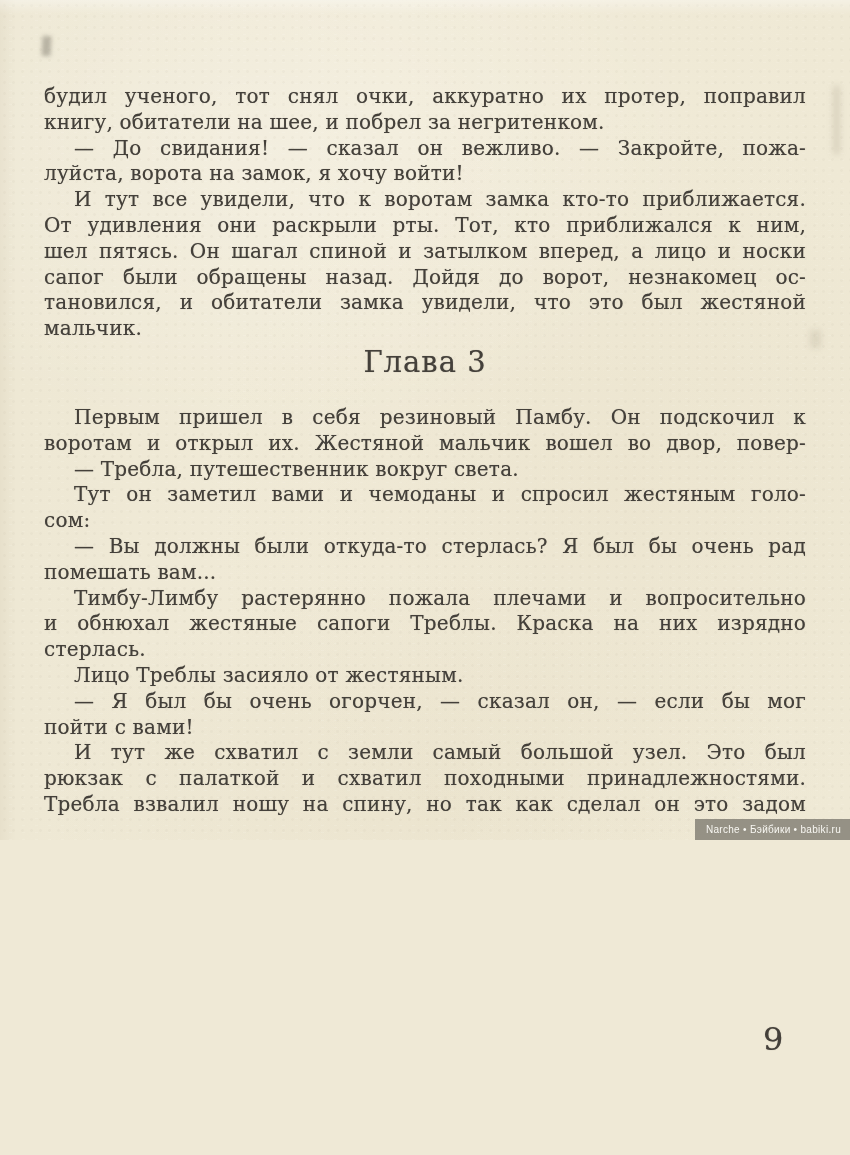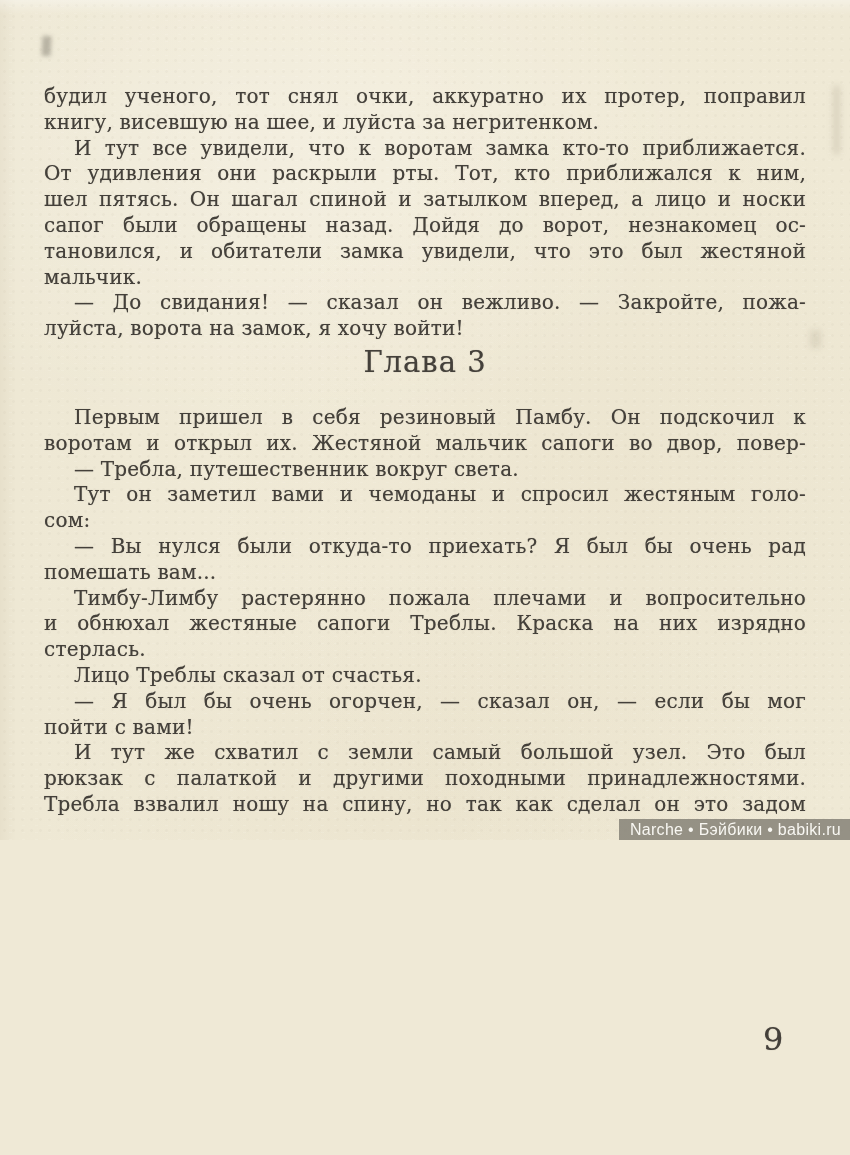--- a/index.html
+++ b/index.html
@@ -67,83 +67,83 @@
     font-size: 32px; line-height: 36px;
     color: var(--ink, #44403a);
     text-shadow: 0 0 0.8px rgba(68,64,58,0.6);
   }
   .watermark {
     position: absolute; right: 0; bottom: 0; height: 21px;
     display: flex; align-items: center;
     padding: 0 9px 0 11px;
     background: var(--wm-bar, rgba(133,129,119,0.85));
     font-family: "Liberation Sans", sans-serif;
-    font-size: 16px; line-height: 21px;
+    font-size: 10px; line-height: 21px;
     color: var(--wm-text, #f8f7f2);
     letter-spacing: 0.3px;
   }
 </style>
 </head>
 <body style="background: rgb(239, 233, 214);">
 
 <div class="page" style="--ink: #44403a; --wm-bar: rgba(133,129,119,0.85); --wm-text: #f8f7f2;">
   <div class="grain"></div>
   <div class="top-light"></div>
   <div class="smudge-top-left"></div>
   <div class="smudge-right-1"></div>
   <div class="smudge-right-2"></div>
 
   <div class="text-block" id="text-block">
       <div class="para">
         <div class="line">будил ученого, тот снял очки, аккуратно их протер, поправил</div>
-        <div class="line last">книгу, висевшую на шее, и луйста за негритенком.</div>
+        <div class="line last">книгу, обитатели на шее, и побрел за негритенком.</div>
+      </div>
+      <div class="para">
+        <div class="line indent">— До свидания! — сказал он вежливо. — Закройте, пожа-</div>
+        <div class="line last">луйста, ворота на замок, я хочу войти!</div>
       </div>
       <div class="para">
         <div class="line indent">И тут все увидели, что к воротам замка кто-то приближается.</div>
         <div class="line">От удивления они раскрыли рты. Тот, кто приближался к ним,</div>
         <div class="line">шел пятясь. Он шагал спиной и затылком вперед, а лицо и носки</div>
         <div class="line">сапог были обращены назад. Дойдя до ворот, незнакомец ос-</div>
         <div class="line">тановился, и обитатели замка увидели, что это был жестяной</div>
         <div class="line last">мальчик.</div>
       </div>
-      <div class="para">
-        <div class="line indent">— До свидания! — сказал он вежливо. — Закройте, пожа-</div>
-        <div class="line last">луйста, ворота на замок, я хочу войти!</div>
-      </div>
       <div class="heading">Глава 3</div>
       <div class="para">
         <div class="line indent">Первым пришел в себя резиновый Памбу. Он подскочил к</div>
-        <div class="line">воротам и открыл их. Жестяной мальчик сапоги во двор, повер-</div>
+        <div class="line">воротам и открыл их. Жестяной мальчик вошел во двор, повер-</div>
       </div>
       <div class="para">
         <div class="line indent last">— Требла, путешественник вокруг света.</div>
       </div>
       <div class="para">
         <div class="line indent">Тут он заметил вами и чемоданы и спросил жестяным голо-</div>
         <div class="line last">сом:</div>
       </div>
       <div class="para">
-        <div class="line indent">— Вы нулся были откуда-то приехать? Я был бы очень рад</div>
+        <div class="line indent">— Вы должны были откуда-то стерлась? Я был бы очень рад</div>
         <div class="line last">помешать вам...</div>
       </div>
       <div class="para">
         <div class="line indent">Тимбу-Лимбу растерянно пожала плечами и вопросительно</div>
         <div class="line">и обнюхал жестяные сапоги Треблы. Краска на них изрядно</div>
         <div class="line last">стерлась.</div>
       </div>
       <div class="para">
-        <div class="line indent last">Лицо Треблы сказал от счастья.</div>
+        <div class="line indent last">Лицо Треблы засияло от жестяным.</div>
       </div>
       <div class="para">
         <div class="line indent">— Я был бы очень огорчен, — сказал он, — если бы мог</div>
         <div class="line last">пойти с вами!</div>
       </div>
       <div class="para">
         <div class="line indent">И тут же схватил с земли самый большой узел. Это был</div>
-        <div class="line">рюкзак с палаткой и другими походными принадлежностями.</div>
+        <div class="line">рюкзак с палаткой и схватил походными принадлежностями.</div>
         <div class="line">Требла взвалил ношу на спину, но так как сделал он это задом</div>
       </div>
     </div>
 
   <div class="page-number">9</div>
 
   <div class="watermark">
     <span>Narche • Бэйбики • babiki.ru</span>
   </div>
 </div>

